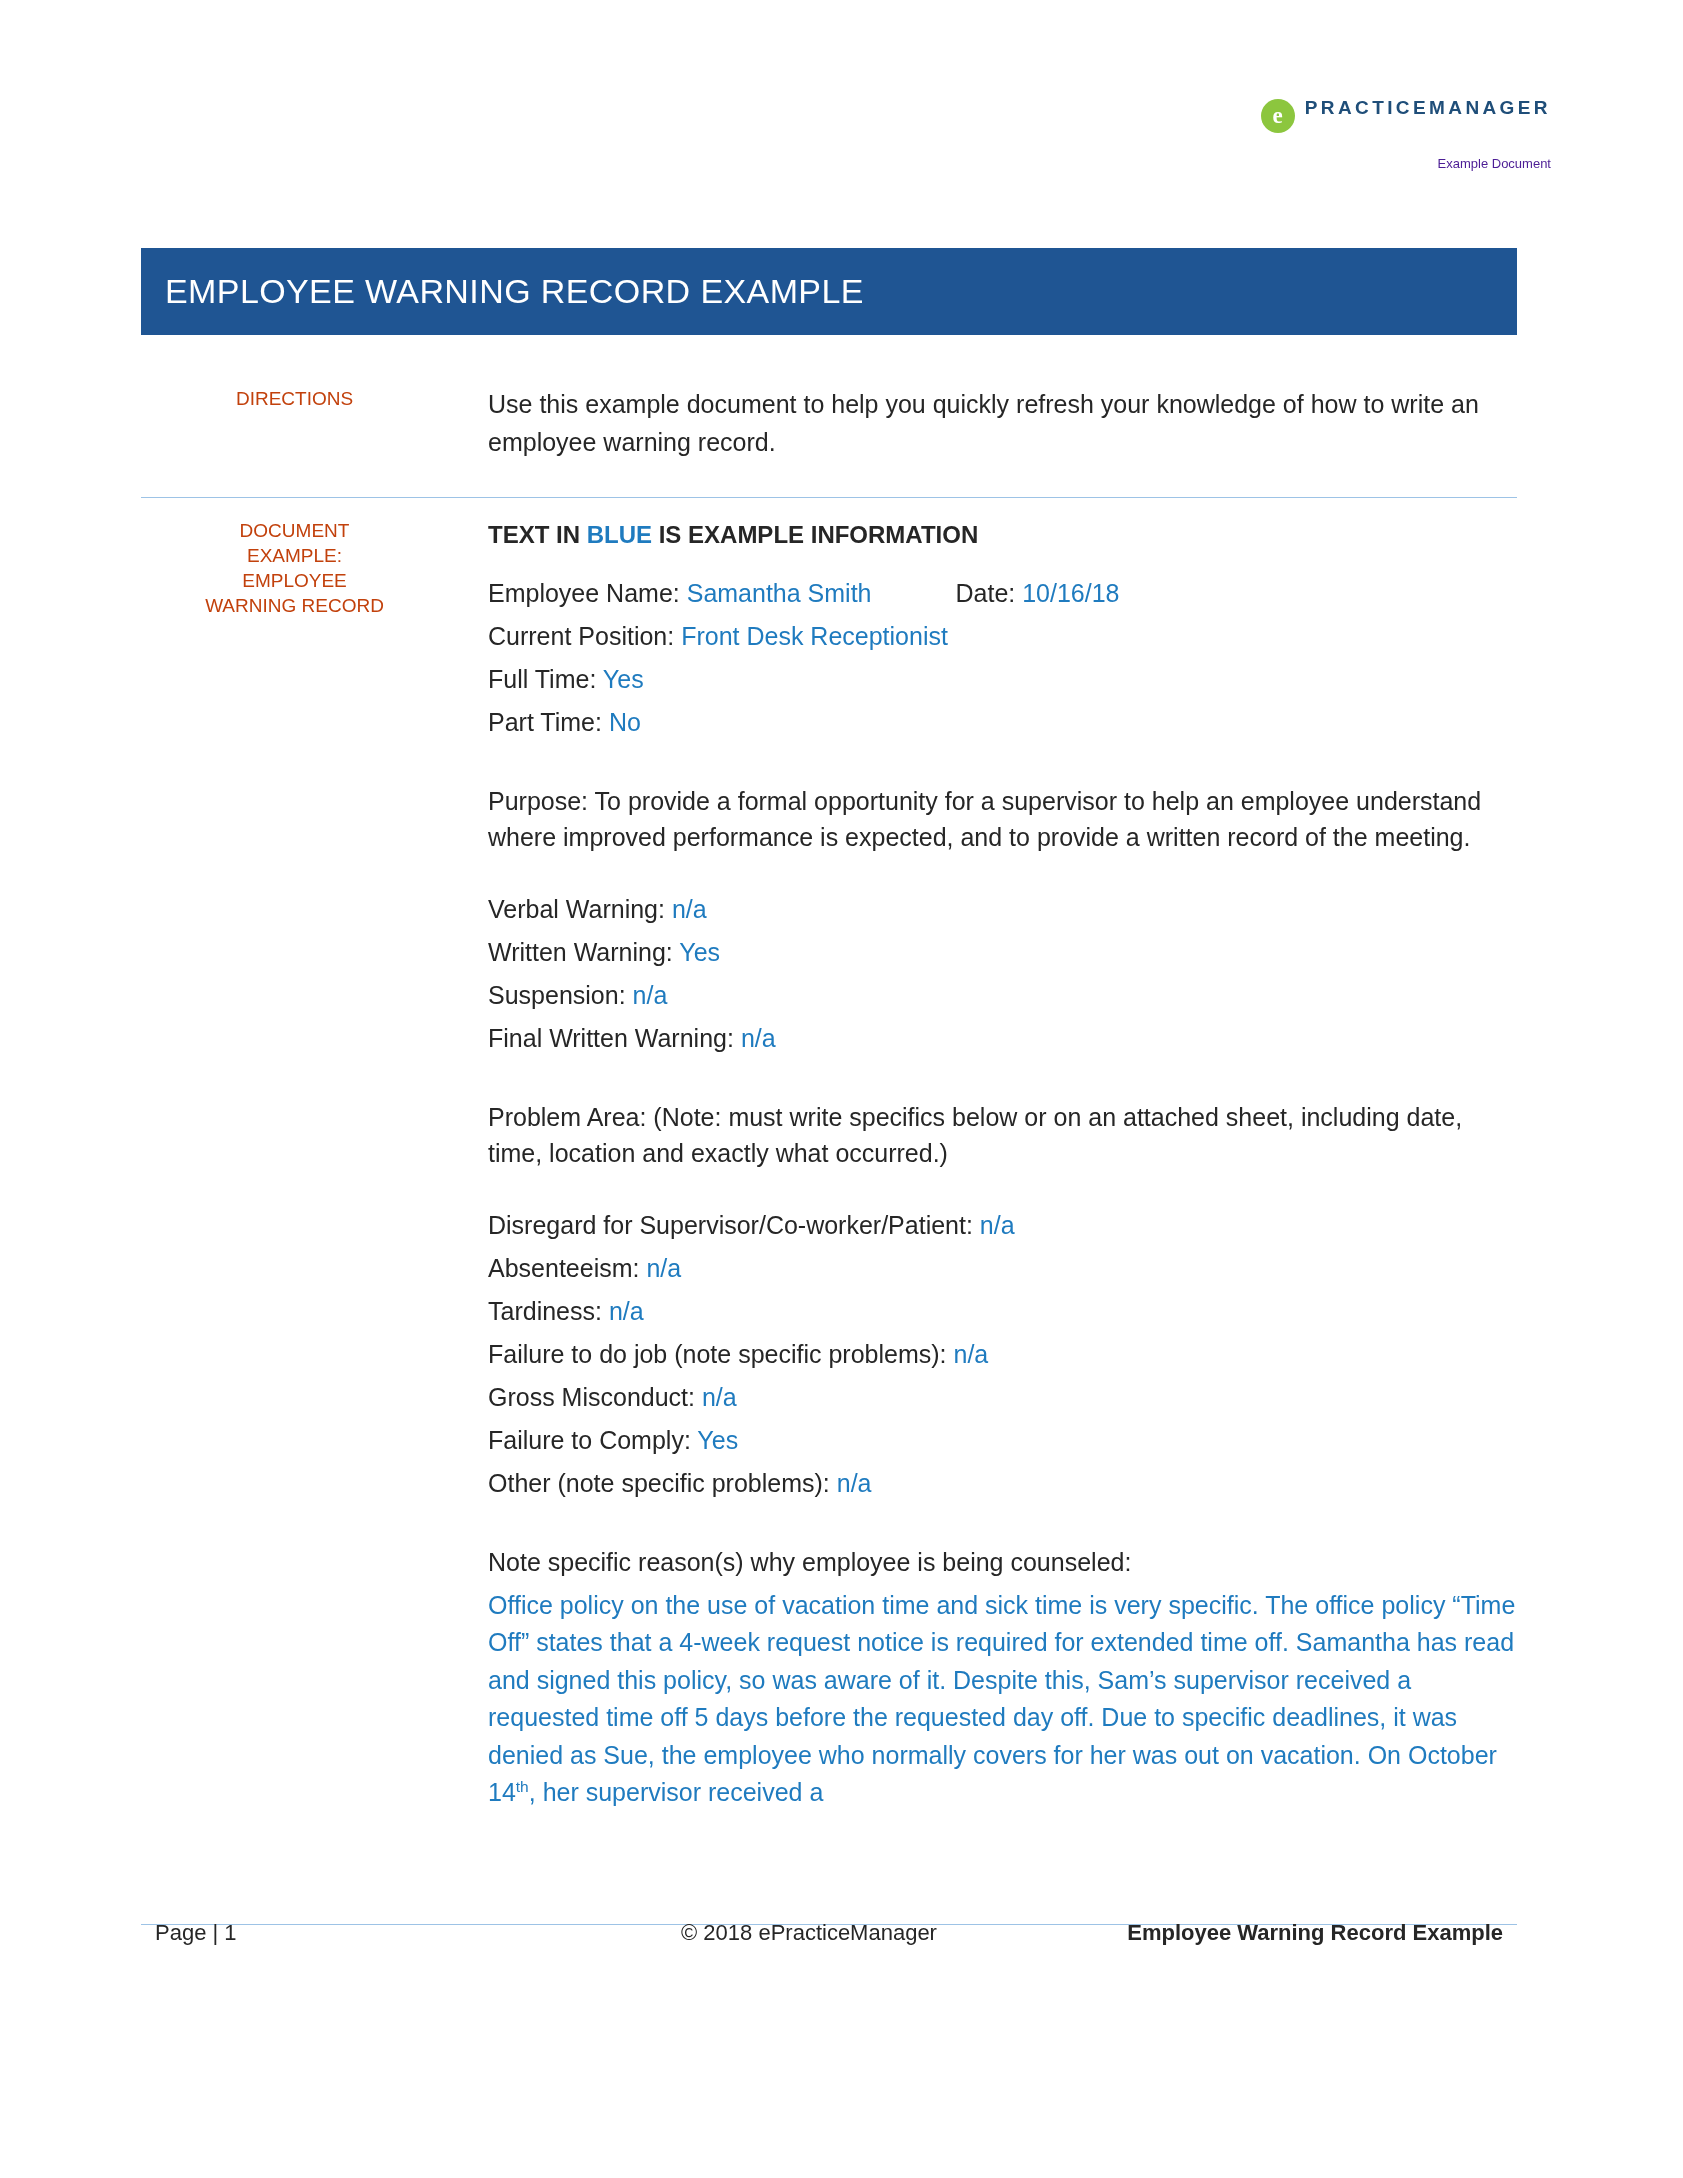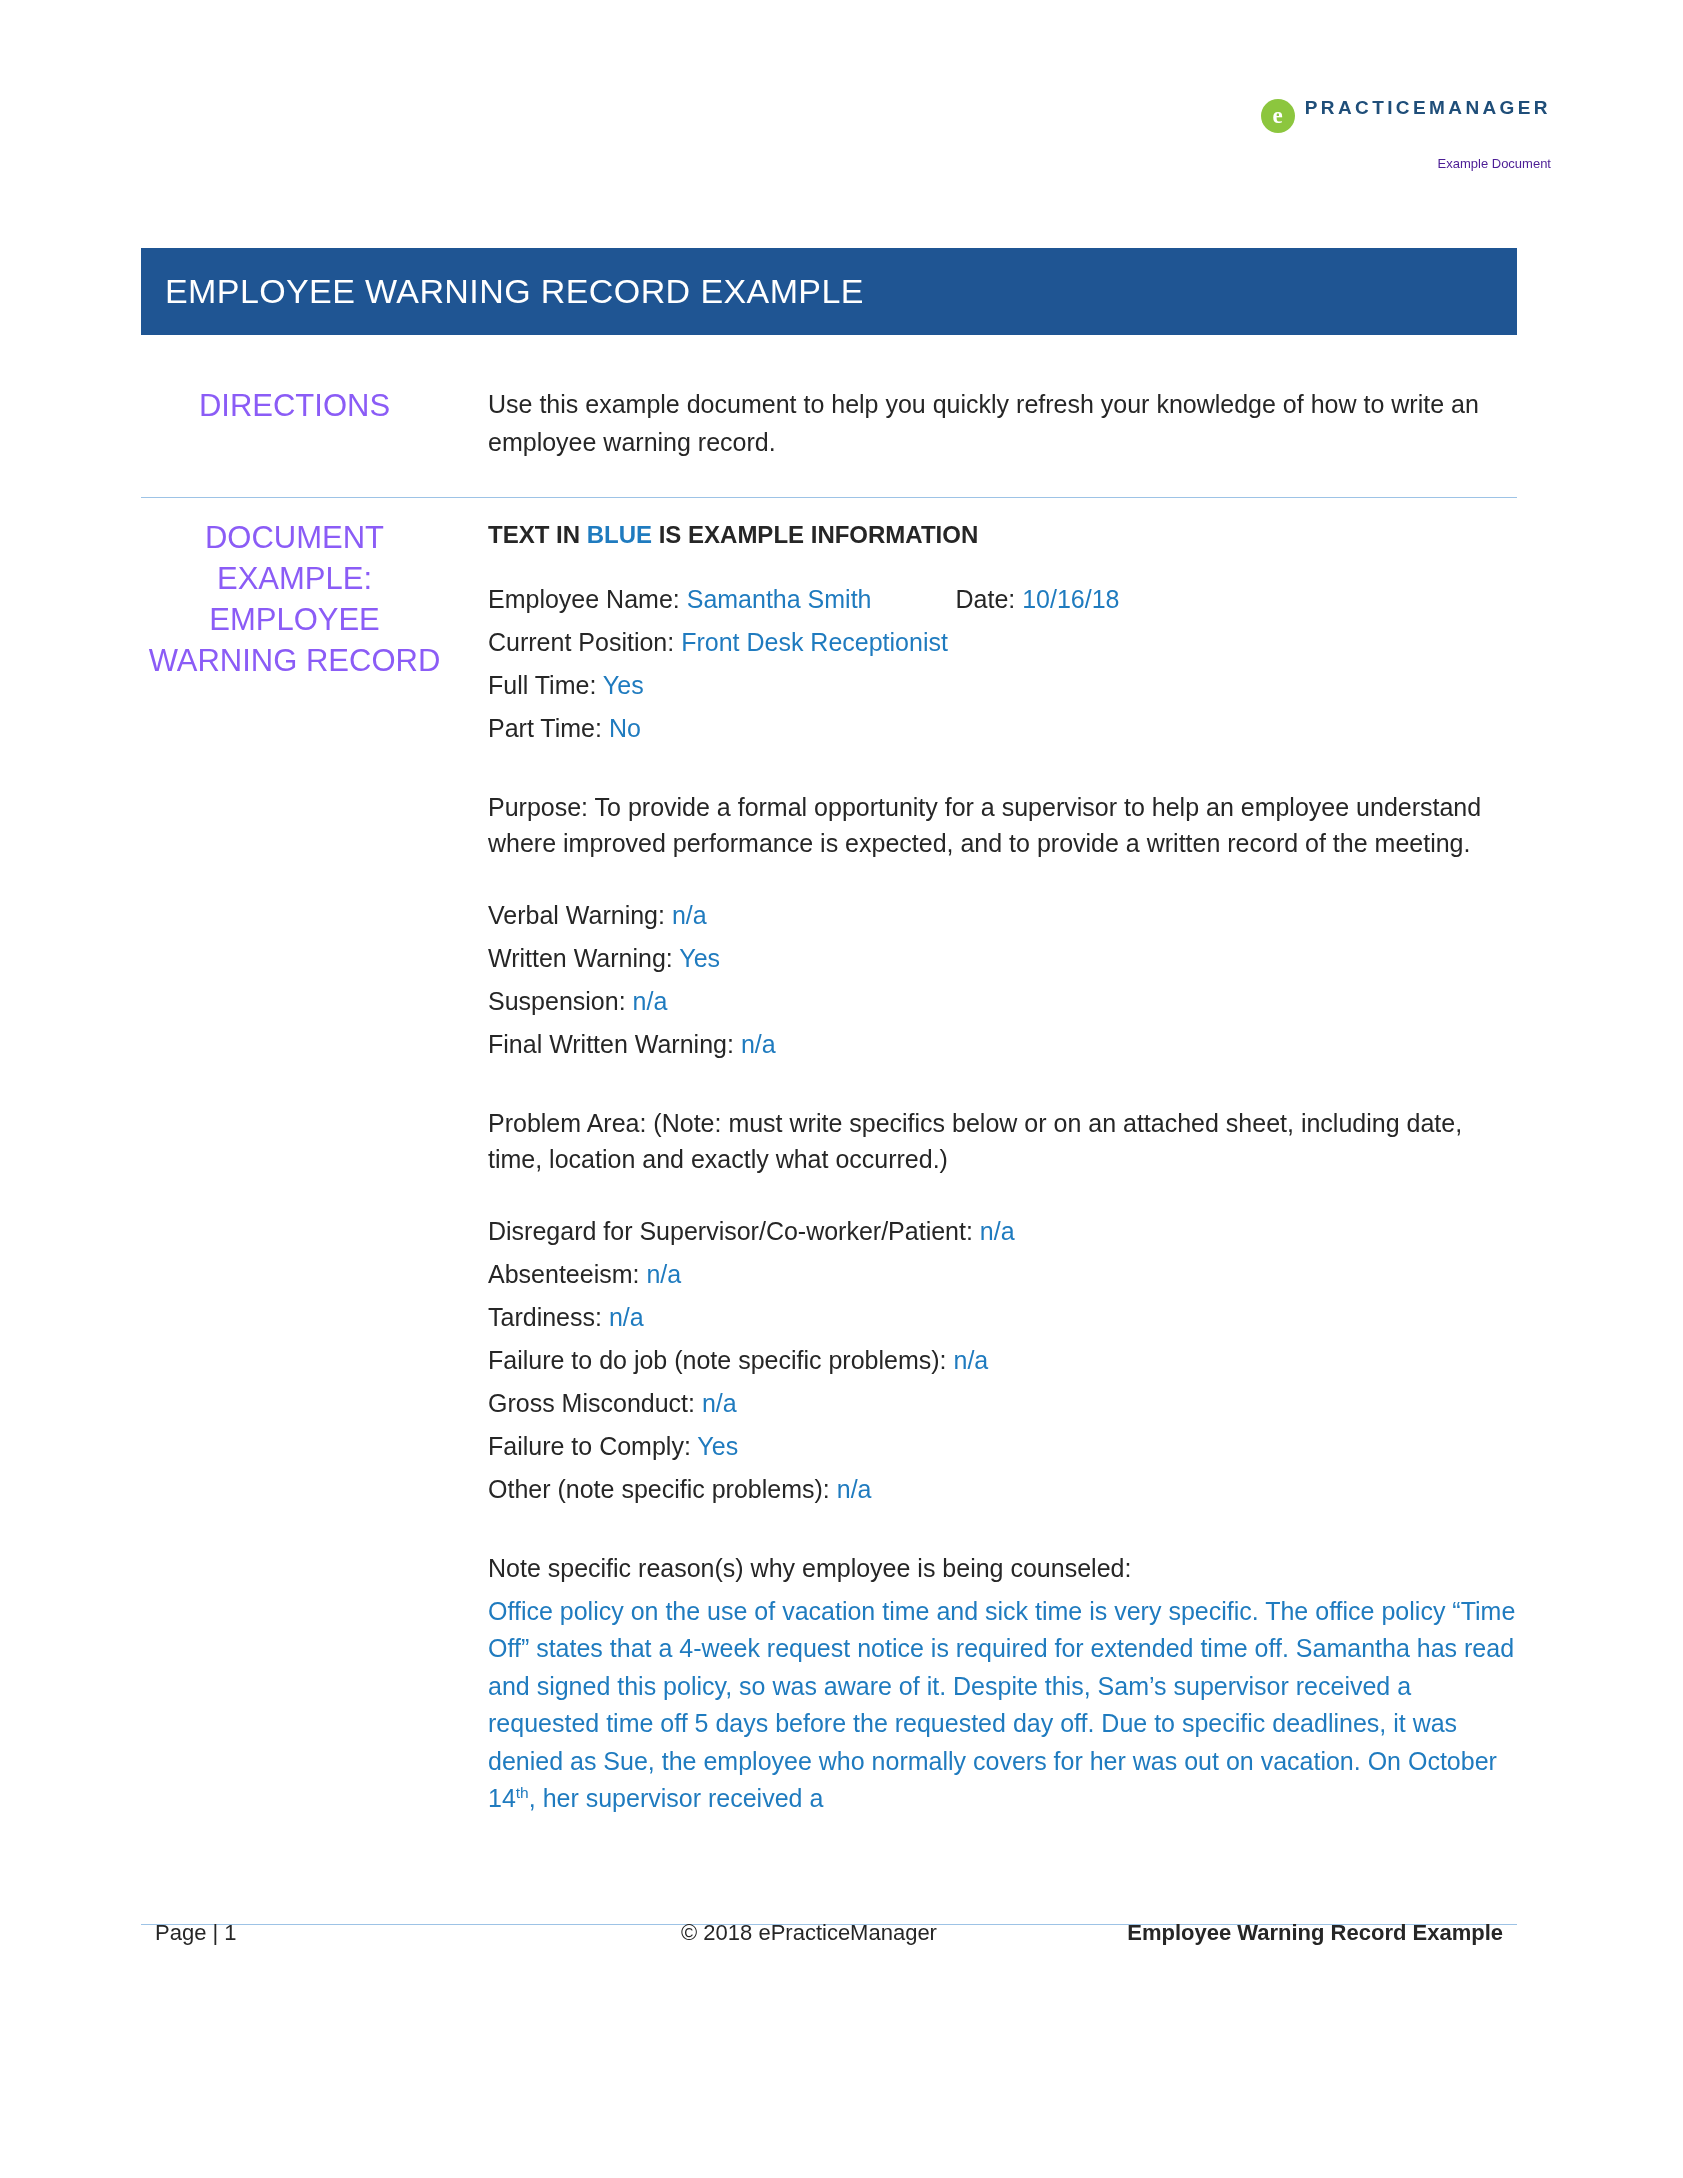--- a/index.html
+++ b/index.html
@@ -84,22 +84,22 @@
     width: 1376px;
   }
   .row {
     display: flex;
     align-items: flex-start;
   }
   .label-col {
     width: 307px;
     flex: 0 0 307px;
     text-align: center;
-    color: #8b5cf6;
-    font-size: 31px;
+    color: #c2410c;
+    font-size: 19px;
     line-height: 1.32;
     padding-top: 20px;
   }
   .body-col {
     flex: 1;
     padding-left: 40px;
     padding-top: 20px;
     font-size: 25px;
     color: #262626;
     line-height: 1.44;
@@ -113,21 +113,21 @@
     font-size: 25px;
     color: #262626;
     line-height: 1.5;
   }
   .blue { color: #1f7bbf; }
   .blue-strong { color: #1f7bbf; font-weight: bold; }
   .heading-line {
     font-weight: bold;
     color: #262626;
     font-size: 24px;
-    margin-bottom: 28px;
+    margin-bottom: 22px;
   }
   .line { margin: 0 0 7px 0; }
   .gap { height: 36px; }
   .blue-para { color: #1f7bbf; line-height: 1.5; }
   .date-inline { margin-left: 77px; }
   sup { font-size: 0.62em; vertical-align: super; }
   
   .footer-rule {
     position: absolute;
     left: 141px;

